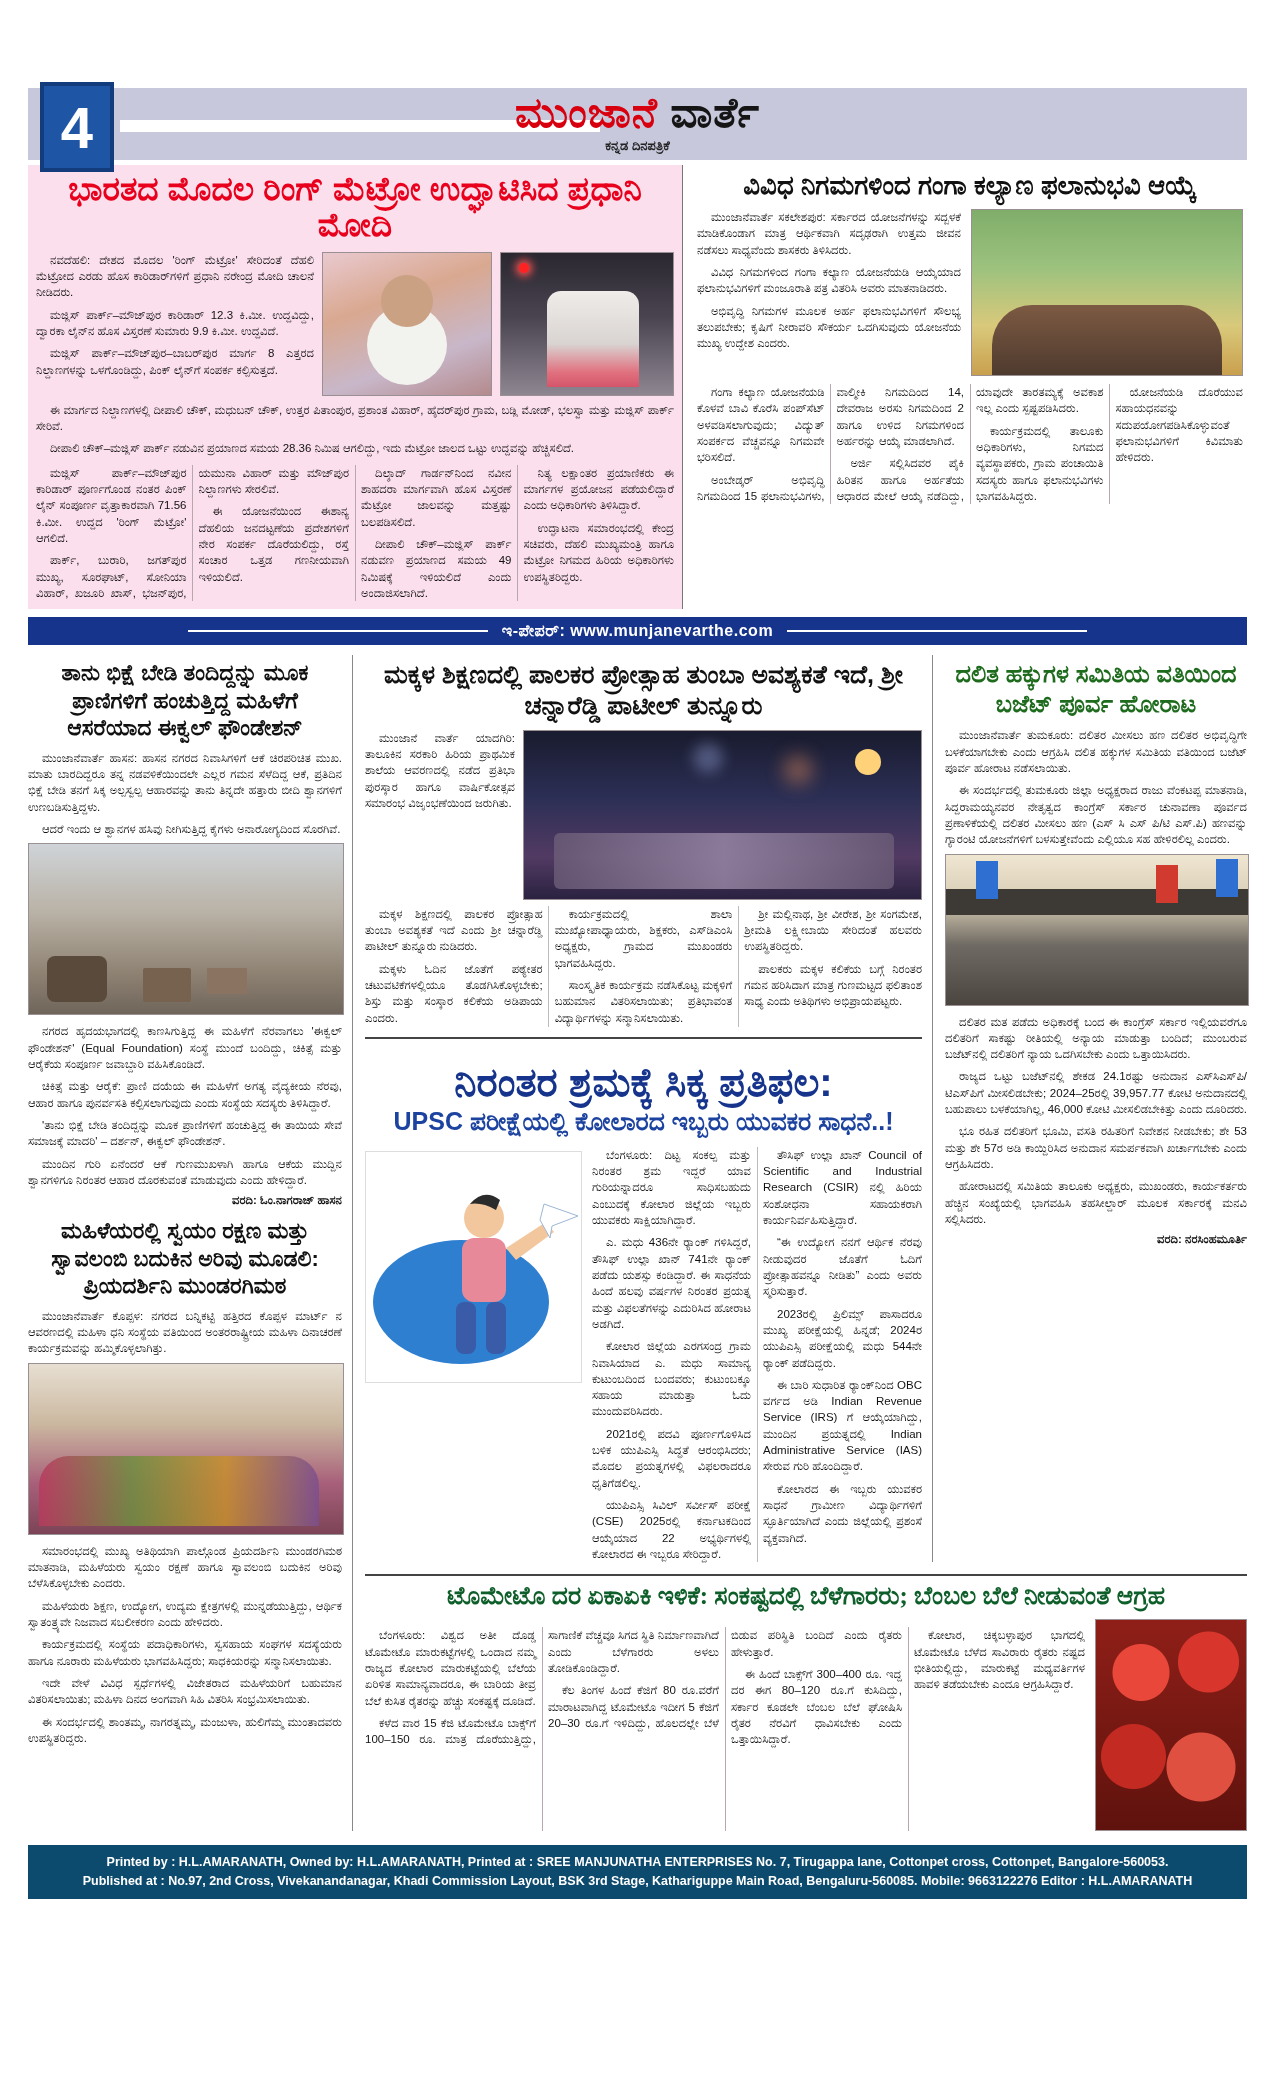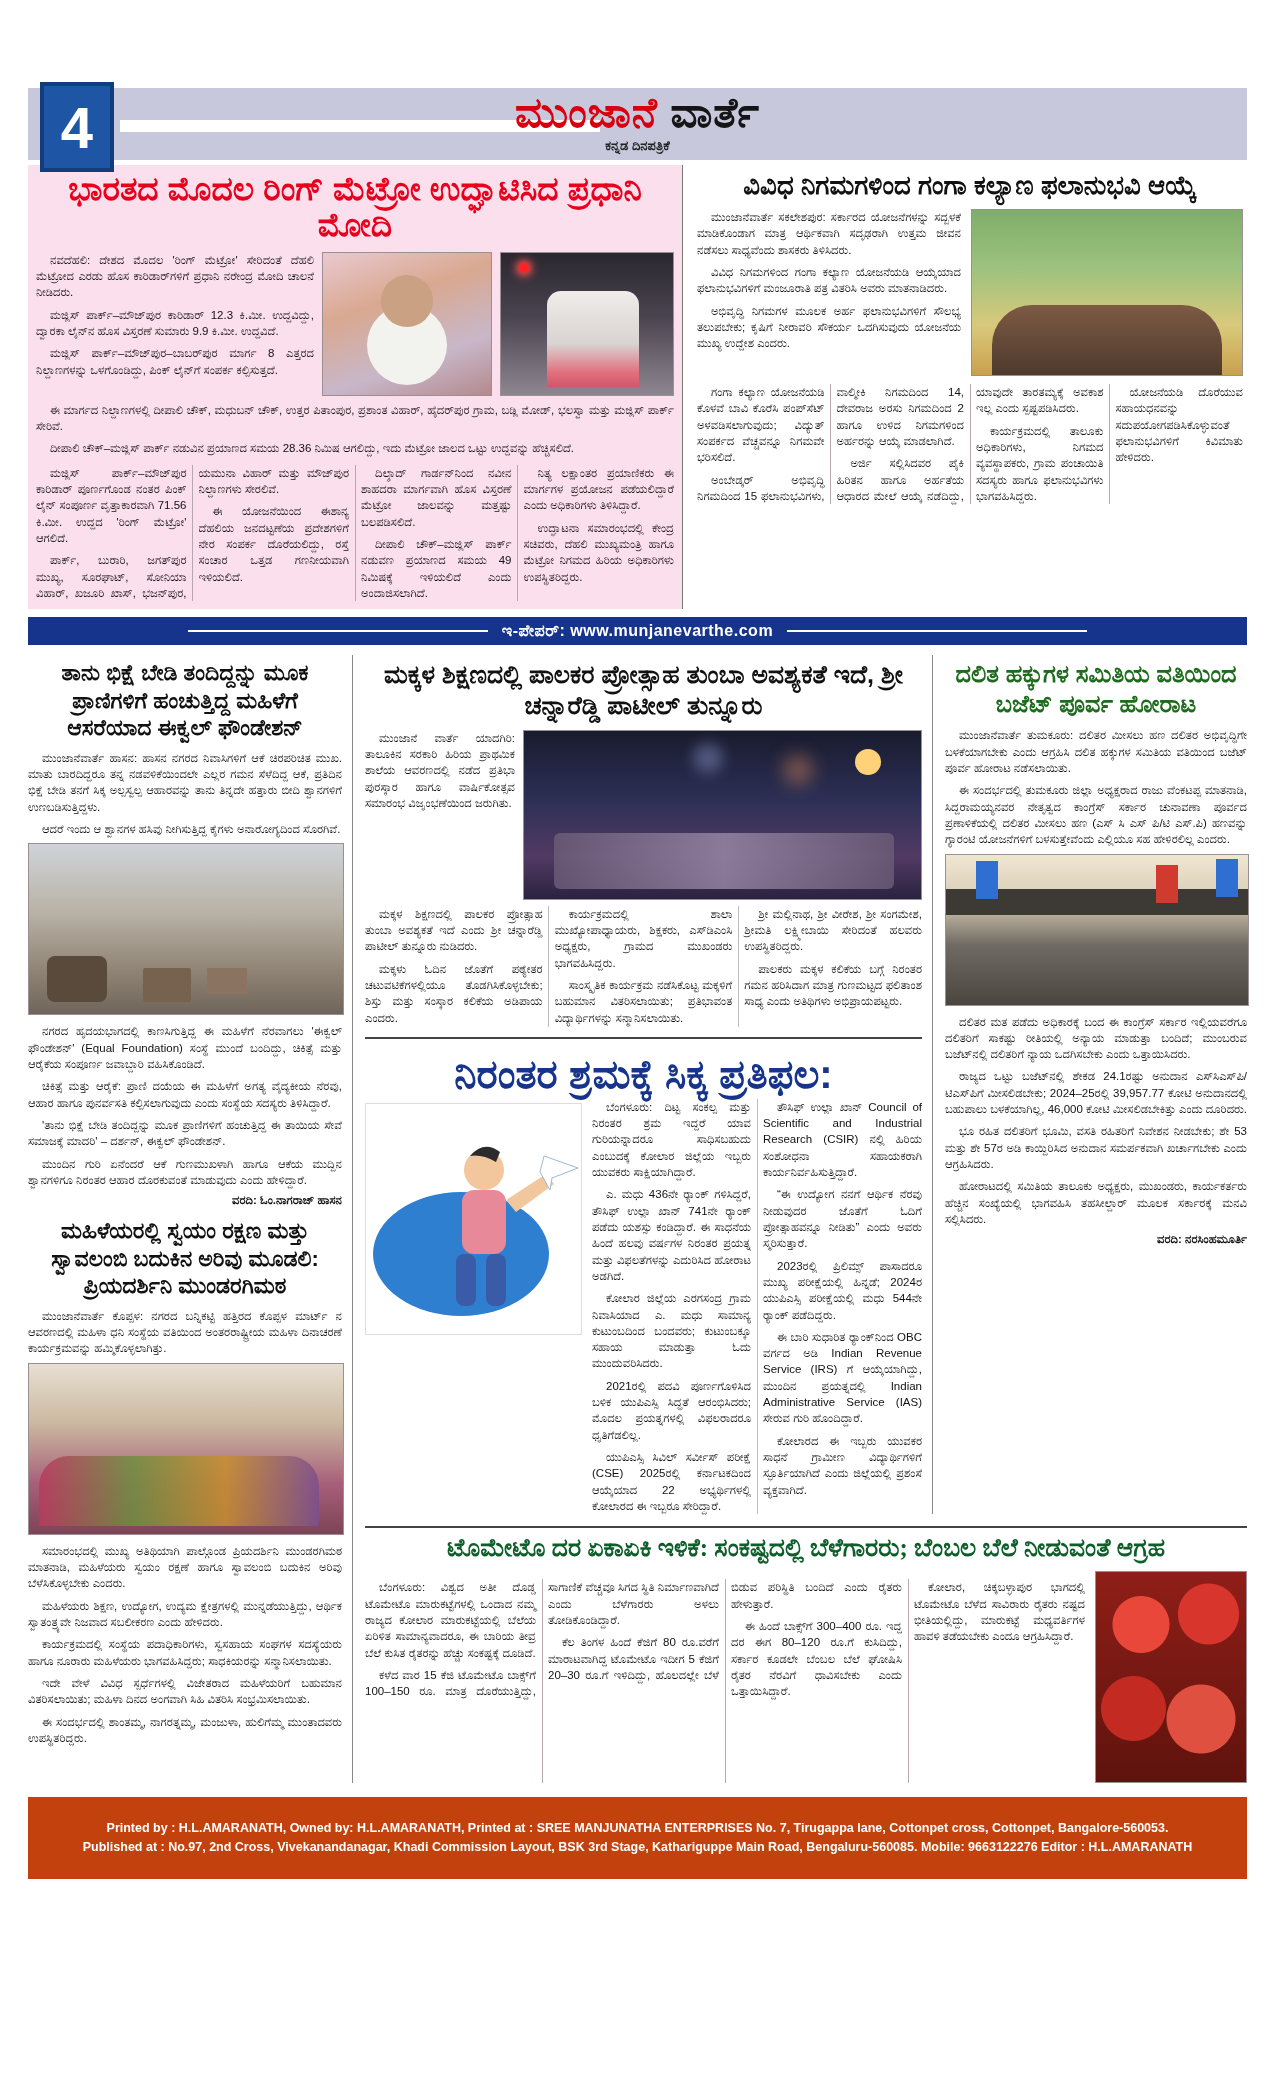--- a/index.html
+++ b/index.html
@@ -78,38 +78,38 @@
     background:linear-gradient(90deg,#6c5d78,#9b8aa8,#6c5d78);opacity:.8;}
   .stage-photo:after{content:"";position:absolute;right:40px;top:18px;width:26px;height:26px;border-radius:50%;
     background:#ffd27a;box-shadow:-70px 8px 18px 2px #ff9a5e66,-160px -4px 14px 2px #b0c4ff55;}
   .dalit-head{color:#1e6b1e;font-size:24px;}
   .protest-photo{height:150px;
     background:linear-gradient(180deg,#efe6d2 0%,#d9cdb4 30%,#6f6a63 60%,#4a463f 100%);}
   .protest-photo:before{content:"";position:absolute;left:0;top:34px;width:100%;height:26px;background:#3d3a35;}
   .protest-photo:after{content:"";position:absolute;left:30px;top:6px;width:22px;height:38px;
     background:#2f6fd1;box-shadow:180px 4px 0 0 #d03a2f,240px -2px 0 0 #2f6fd1;}
   
-  .upsc{border-top:2px solid #444;margin-top:10px;padding-top:14px;}
+  .upsc{border-top:2px solid #444;margin-top:10px;padding-top:22px;}
   .upsc-kicker{color:#16348c;font-size:40px;font-weight:bold;text-align:center;margin:0 0 4px 0;line-height:1.05;}
   .upsc-head{color:#1d43a0;font-size:25px;font-weight:bold;text-align:center;margin:0 0 10px 0;}
   .upsc-body{position:relative;}
   .cartoon{float:left;width:215px;height:230px;margin:4px 10px 6px 0;background:#fff;border:1px solid #ddd;position:relative;}
   .cartoon svg{width:100%;height:100%;}
   
   .tomato{border-top:2px solid #444;margin-top:12px;padding-top:6px;}
   .tomato-head{color:#0e5e2a;font-size:25px;font-weight:bold;text-align:center;margin:0 0 8px 0;font-family:Liberation Serif, serif;}
   .tomato-flex{display:flex;gap:10px;}
   .tomato-photo{width:150px;height:210px;flex:none;
     background:radial-gradient(circle at 30% 25%,#e8473a 0 28px,transparent 29px),
                radial-gradient(circle at 75% 20%,#d8352c 0 30px,transparent 31px),
                radial-gradient(circle at 25% 65%,#c22a22 0 32px,transparent 33px),
                radial-gradient(circle at 70% 70%,#e05040 0 34px,transparent 35px),
                linear-gradient(180deg,#8f1f18,#5f120d);}
   
-  .footer{margin-top:14px;background:#c2410c;color:#fff;text-align:center;padding:22px 10px;}
+  .footer{margin-top:14px;background:#0c4a6e;color:#fff;text-align:center;padding:8px 10px;}
   .footer div{font-size:12.5px;font-weight:bold;line-height:1.5;}
   .clear{clear:both;}
 </style>
 </head>
 <body>
 
 <div class="page">
 
   <header class="masthead-band">
     <div class="pagenum">4</div>
@@ -228,20 +228,21 @@
                 <p>ಮಕ್ಕಳು ಓದಿನ ಜೊತೆಗೆ ಪಠ್ಯೇತರ ಚಟುವಟಿಕೆಗಳಲ್ಲಿಯೂ ತೊಡಗಿಸಿಕೊಳ್ಳಬೇಕು; ಶಿಸ್ತು ಮತ್ತು ಸಂಸ್ಕಾರ ಕಲಿಕೆಯ ಅಡಿಪಾಯ ಎಂದರು.</p>
                 <p>ಕಾರ್ಯಕ್ರಮದಲ್ಲಿ ಶಾಲಾ ಮುಖ್ಯೋಪಾಧ್ಯಾಯರು, ಶಿಕ್ಷಕರು, ಎಸ್‌ಡಿಎಂಸಿ ಅಧ್ಯಕ್ಷರು, ಗ್ರಾಮದ ಮುಖಂಡರು ಭಾಗವಹಿಸಿದ್ದರು.</p>
                 <p>ಸಾಂಸ್ಕೃತಿಕ ಕಾರ್ಯಕ್ರಮ ನಡೆಸಿಕೊಟ್ಟ ಮಕ್ಕಳಿಗೆ ಬಹುಮಾನ ವಿತರಿಸಲಾಯಿತು; ಪ್ರತಿಭಾವಂತ ವಿದ್ಯಾರ್ಥಿಗಳನ್ನು ಸನ್ಮಾನಿಸಲಾಯಿತು.</p>
                 <p>ಶ್ರೀ ಮಲ್ಲಿನಾಥ, ಶ್ರೀ ವೀರೇಶ, ಶ್ರೀ ಸಂಗಮೇಶ, ಶ್ರೀಮತಿ ಲಕ್ಷ್ಮೀಬಾಯಿ ಸೇರಿದಂತೆ ಹಲವರು ಉಪಸ್ಥಿತರಿದ್ದರು.</p>
                 <p>ಪಾಲಕರು ಮಕ್ಕಳ ಕಲಿಕೆಯ ಬಗ್ಗೆ ನಿರಂತರ ಗಮನ ಹರಿಸಿದಾಗ ಮಾತ್ರ ಗುಣಮಟ್ಟದ ಫಲಿತಾಂಶ ಸಾಧ್ಯ ಎಂದು ಅತಿಥಿಗಳು ಅಭಿಪ್ರಾಯಪಟ್ಟರು.</p>
               </div>
           </article>
 
           <article class="upsc">
             <h1 class="upsc-kicker">ನಿರಂತರ ಶ್ರಮಕ್ಕೆ ಸಿಕ್ಕ ಪ್ರತಿಫಲ:</h1>
+            <h2 class="upsc-head">UPSC ಪರೀಕ್ಷೆಯಲ್ಲಿ ಕೋಲಾರದ ಇಬ್ಬರು ಯುವಕರ ಸಾಧನೆ..!</h2>
             <div class="upsc-body">
               <div class="cartoon">
                 <svg viewBox="0 0 215 230">
                   <ellipse cx="95" cy="150" rx="88" ry="62" fill="#2f7fd1"></ellipse>
                   <circle cx="118" cy="66" r="20" fill="#f3c79e"></circle>
                   <path d="M104 52 q14 -16 30 -4 l-4 10 q-14 -8 -26 -6z" fill="#2b2b2b"></path>
                   <rect x="96" y="86" width="44" height="64" rx="12" fill="#e8899a"></rect>
                   <rect x="90" y="150" width="20" height="52" rx="8" fill="#3a5ba8"></rect>
                   <rect x="120" y="150" width="20" height="52" rx="8" fill="#3a5ba8"></rect>
                   <path d="M140 96 l40 -26 8 10 -38 28z" fill="#f3c79e"></path>

